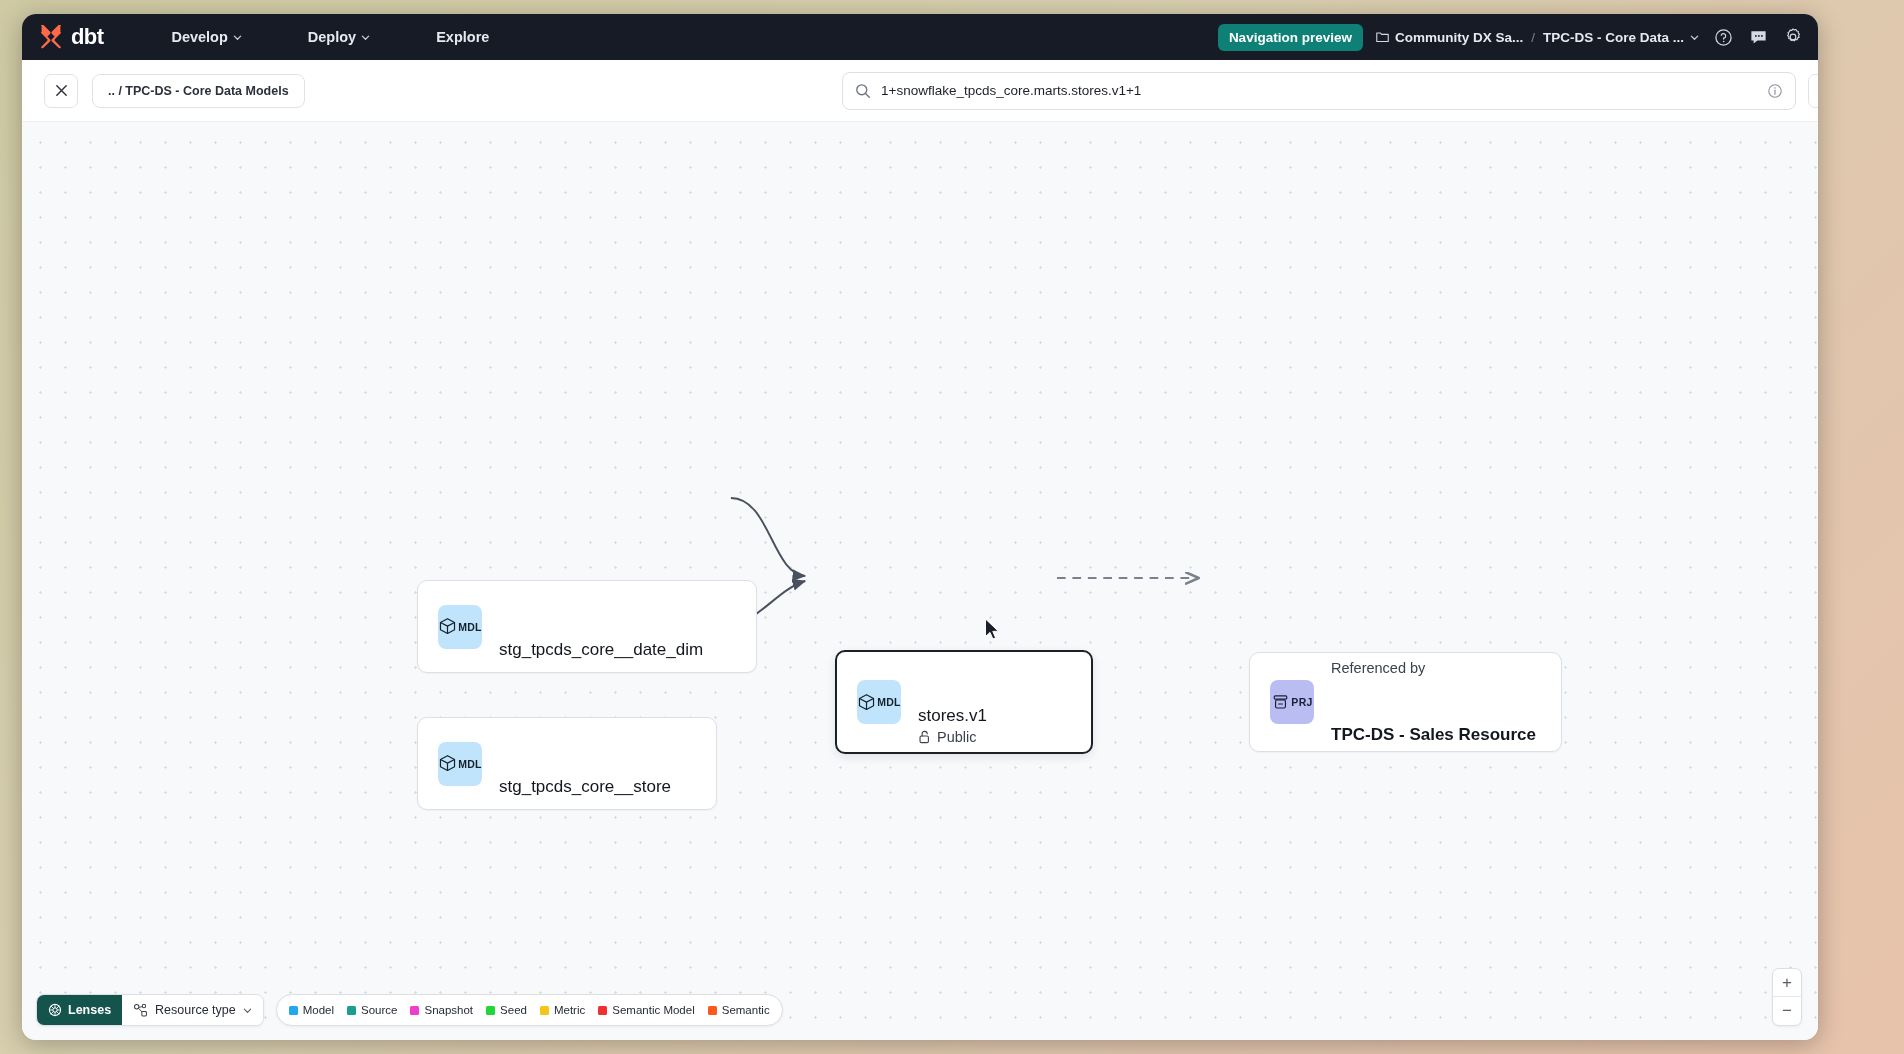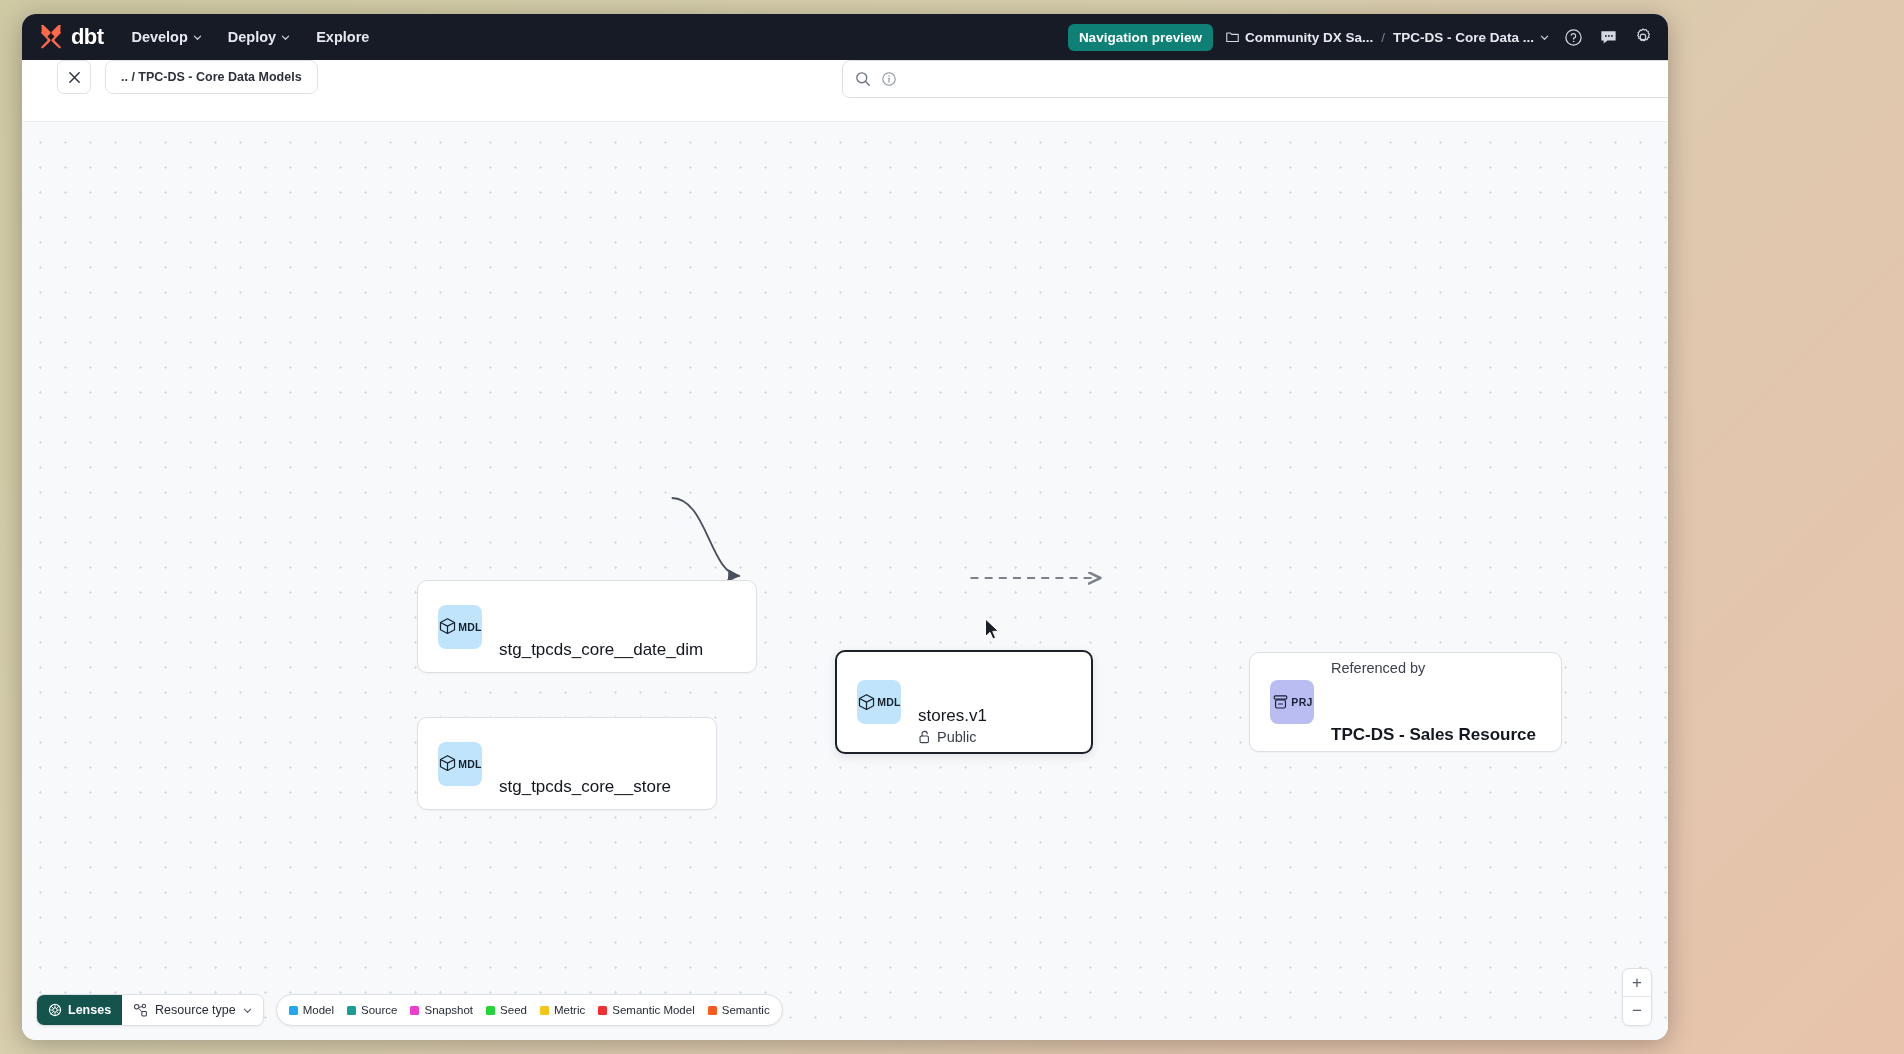--- a/index.html
+++ b/index.html
@@ -11,21 +11,21 @@
   body {
     background: #c9c4a0;
     background: linear-gradient(135deg,#cfcaa4 0%,#d8cfae 40%,#e2c6ae 75%,#e8c3ab 100%);
     position: relative;
   }
 
   
   #window {
     position: absolute;
     left: 22px; top: 14px;
-    width: 1646px; height: 1026px;
+    width: 1796px; height: 1026px;
     border-radius: 14px;
     overflow: hidden;
     box-shadow: 0 4px 26px rgba(0,0,0,.28);
     background: #fafafb;
     display: flex;
     flex-direction: column;
   }
 
   
   #topnav {
@@ -39,21 +39,21 @@
   }
   .brand { display: flex; align-items: center; gap: 7px; margin-right: 26px; }
   .logo-x { width: 26px; height: 24px; }
   .brand-word {
     color: #fff; font-size: 22px; font-weight: 700; letter-spacing: -.6px;
   }
   .nav-items { display: flex; align-items: center; gap: 22px; }
   .nav-item {
     color: #e7e9ee; font-size: 14.5px; font-weight: 600;
     display: flex; align-items: center; gap: 5px;
-    cursor: pointer; padding: 5px 2px;
+    cursor: pointer; padding: 5px 2px; margin-left: 40px;
   }
   .chev { width: 9px; height: 9px; display:inline-block; }
 
   .nav-right {
     margin-left: auto;
     display: flex; align-items: center; gap: 13px;
   }
   .nav-badge {
     background: #0f8076;
     color: #ffffff;
@@ -76,21 +76,22 @@
     cursor: pointer; color: #d5d9e2;
   }
 
   
   #toolbar {
     height: 62px;
     flex: 0 0 62px;
     background: #ffffff;
     border-bottom: 1px solid #eceef1;
     display: flex;
-    padding: 0 35px;
+    align-items: center;
+    padding: 0 22px;
     gap: 14px;
     position: relative;
     z-index: 5;
   }
   .sq-btn {
     width: 34px; height: 34px;
     border: 1px solid #dfe2e7;
     border-radius: 7px;
     background: #fff;
     display: flex; align-items: center; justify-content: center;
@@ -341,20 +342,21 @@
     <div class="crumb-pill">.. / TPC-DS - Core Data Models</div>
 
     <div class="search-wrap">
       <div class="search-box">
         <span class="search-ic">
           <svg width="16" height="16" viewBox="0 0 17 17">
             <circle cx="7.2" cy="7.2" r="5.3" fill="none" stroke="#6b727f" stroke-width="1.4"></circle>
             <path d="M11.2 11.2 L15.2 15.2" stroke="#6b727f" stroke-width="1.4" stroke-linecap="round"></path>
           </svg>
         </span>
+        <input type="text" value="1+snowflake_tpcds_core.marts.stores.v1+1" placeholder="Search lineage" style="">
         <span class="search-ic">
           <svg width="16" height="16" viewBox="0 0 18 18">
             <circle cx="9" cy="9" r="7" fill="none" stroke="#8a909c" stroke-width="1.2"></circle>
             <circle cx="9" cy="5.6" r="0.85" fill="#8a909c"></circle>
             <path d="M9 8.2 V12.6" stroke="#8a909c" stroke-width="1.3" stroke-linecap="round"></path>
           </svg>
         </span>
       </div>
       <div class="sq-btn">
         <svg width="17" height="17" viewBox="0 0 18 18">

